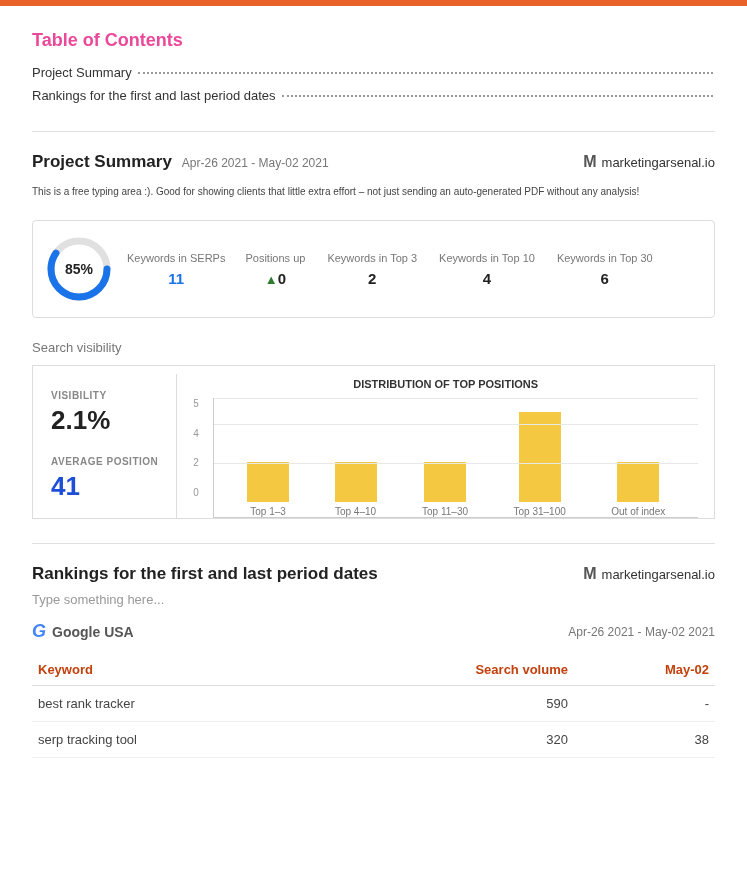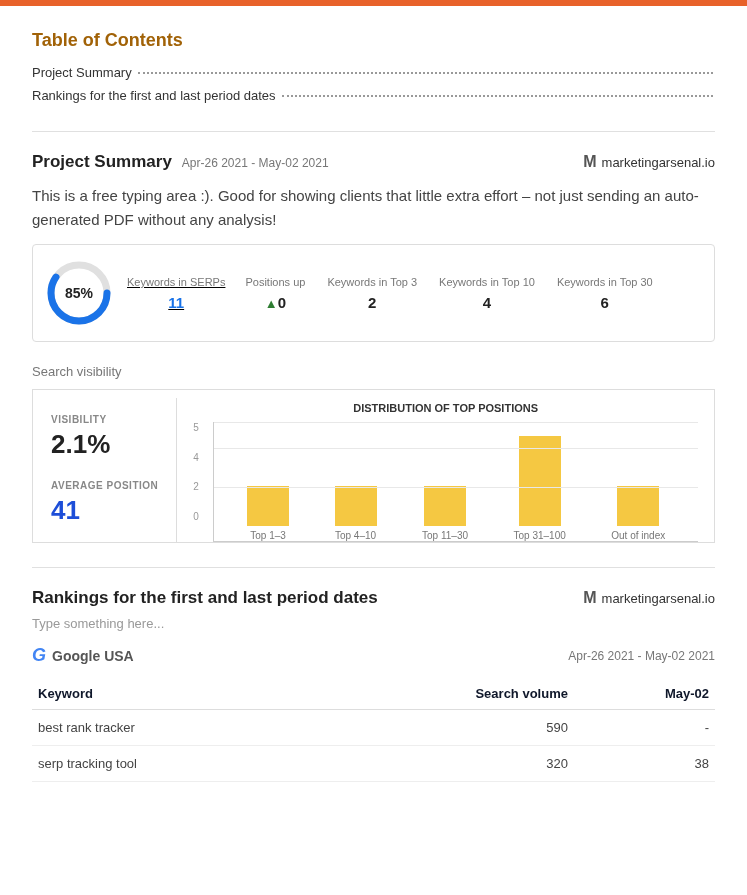--- a/index.html
+++ b/index.html
@@ -27,21 +27,21 @@
     }
 
     
     .toc-section {
       margin-bottom: 28px;
     }
     .toc-title {
       font-size: 18px;
       font-weight: bold;
       margin-bottom: 14px;
-      color: #a16207;
+      color: #ec4899;
     }
     .toc-item {
       display: flex;
       align-items: baseline;
       font-size: 13px;
       color: #333;
       margin-bottom: 8px;
     }
     .toc-label {
       white-space: nowrap;
@@ -92,24 +92,24 @@
       color: #333;
     }
     .brand-m {
       font-weight: bold;
       font-size: 16px;
       color: #555;
     }
 
     
     .summary-text {
-      font-size: 15px;
+      font-size: 10px;
       color: #444;
       line-height: 1.6;
-      margin-bottom: 12px;
+      margin-bottom: 20px;
     }
 
     
     .subsection-label {
       font-size: 13px;
       color: #777;
       margin-bottom: 10px;
     }
 
     
@@ -142,21 +142,20 @@
       font-weight: bold;
       color: #222;
     }
 
     .stat-group {
       display: flex;
       flex-direction: column;
       align-items: center;
       margin-right: 20px;
       min-width: 60px;
-      text-decoration: underline;
     }
     .stat-group-label {
       font-size: 11px;
       color: #777;
       text-align: center;
       margin-bottom: 4px;
       line-height: 1.3;
     }
     .stat-group-value {
       font-size: 15px;
@@ -308,21 +307,21 @@
     .rankings-table {
       width: 100%;
       border-collapse: collapse;
       font-size: 13px;
     }
     .rankings-table th {
       text-align: left;
       padding: 8px 6px;
       border-bottom: 1px solid #ddd;
       font-weight: bold;
-      color: #0f172a;
+      color: #c2410c;
       font-size: 13px;
     }
     .rankings-table th.right,
     .rankings-table td.right {
       text-align: right;
     }
     .rankings-table td {
       padding: 10px 6px;
       border-bottom: 1px solid #eee;
       color: #444;

